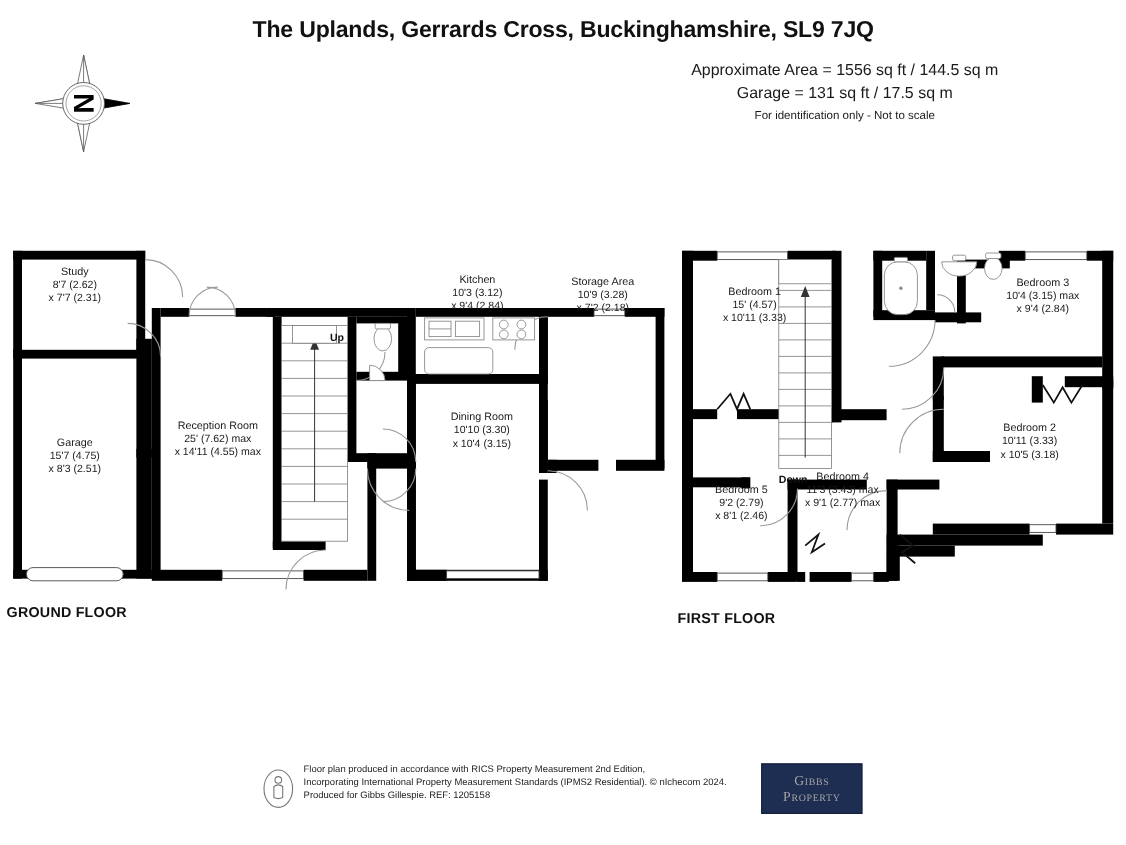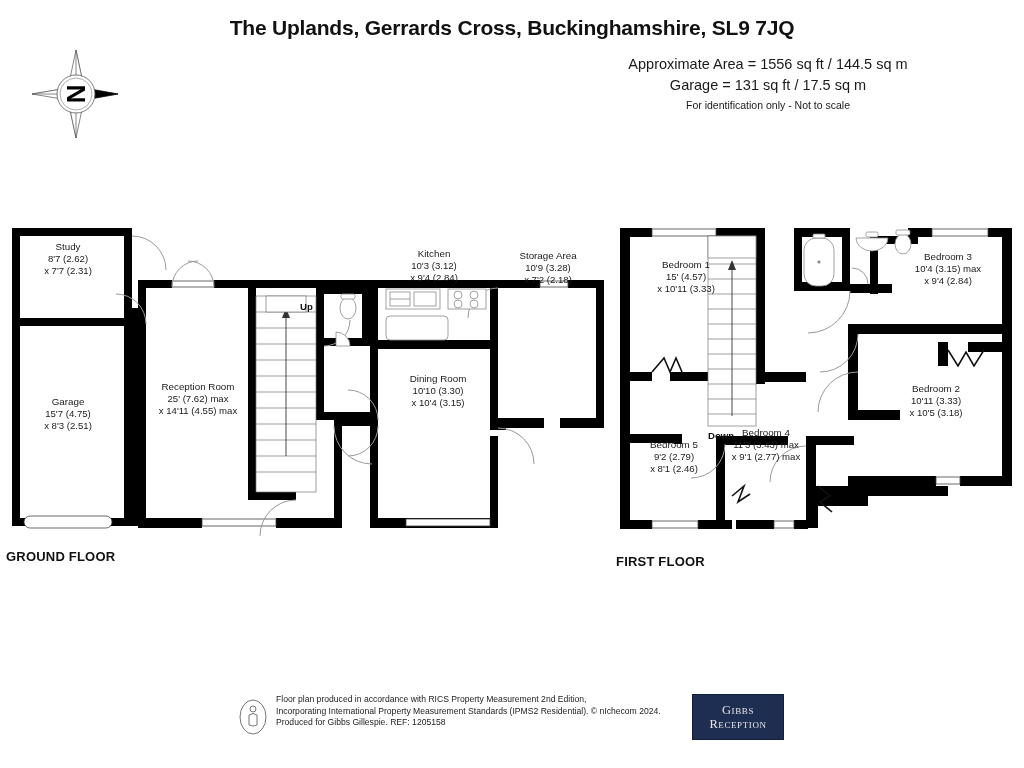--- a/index.html
+++ b/index.html
@@ -32,21 +32,21 @@
 
   
   #footer{ position:absolute; left:238px; top:694px; width:560px; height:50px;}
   #footer-icon{ position:absolute; left:0; top:4px; width:30px; height:38px;}
   #footer-text{ position:absolute; left:38px; top:0px; width:520px;
                 font-size:8.6px; line-height:11.6px; color:#222;}
   #agent-logo{ position:absolute; left:692px; top:694px; width:90px; height:44px;
                background:#1e2d52; display:flex; flex-direction:column;
                align-items:center; justify-content:center;
                border:1px solid #141f3a;}
-  #agent-logo div{ color:#e5e5e5; font-family:"Liberation Serif",serif;
+  #agent-logo div{ color:#a3a3a3; font-family:"Liberation Serif",serif;
                    font-size:12.5px; line-height:14px; letter-spacing:.6px;
                    font-variant:small-caps; text-align:center;}
 
   
   .rt{ font-family:"Liberation Sans",sans-serif; font-size:9.6px; fill:#1a1a1a;
        text-anchor:middle; }
   .rt-name{ font-size:9.8px; }
   .stair-lbl{ font-family:"Liberation Sans",sans-serif; font-size:9.6px;
               font-weight:bold; fill:#111; }
 </style>
@@ -376,14 +376,14 @@
   </svg>
   <div id="footer-text">
     <div>Floor plan produced in accordance with RICS Property Measurement 2nd Edition,</div>
     <div>Incorporating International Property Measurement Standards (IPMS2 Residential).   © nIchecom 2024.</div>
     <div>Produced for Gibbs Gillespie.    REF:  1205158</div>
   </div>
 </div>
 
 <div id="agent-logo">
   <div>Gibbs</div>
-  <div>Reception</div>
+  <div>Property</div>
 </div>
 
 </body></html>

